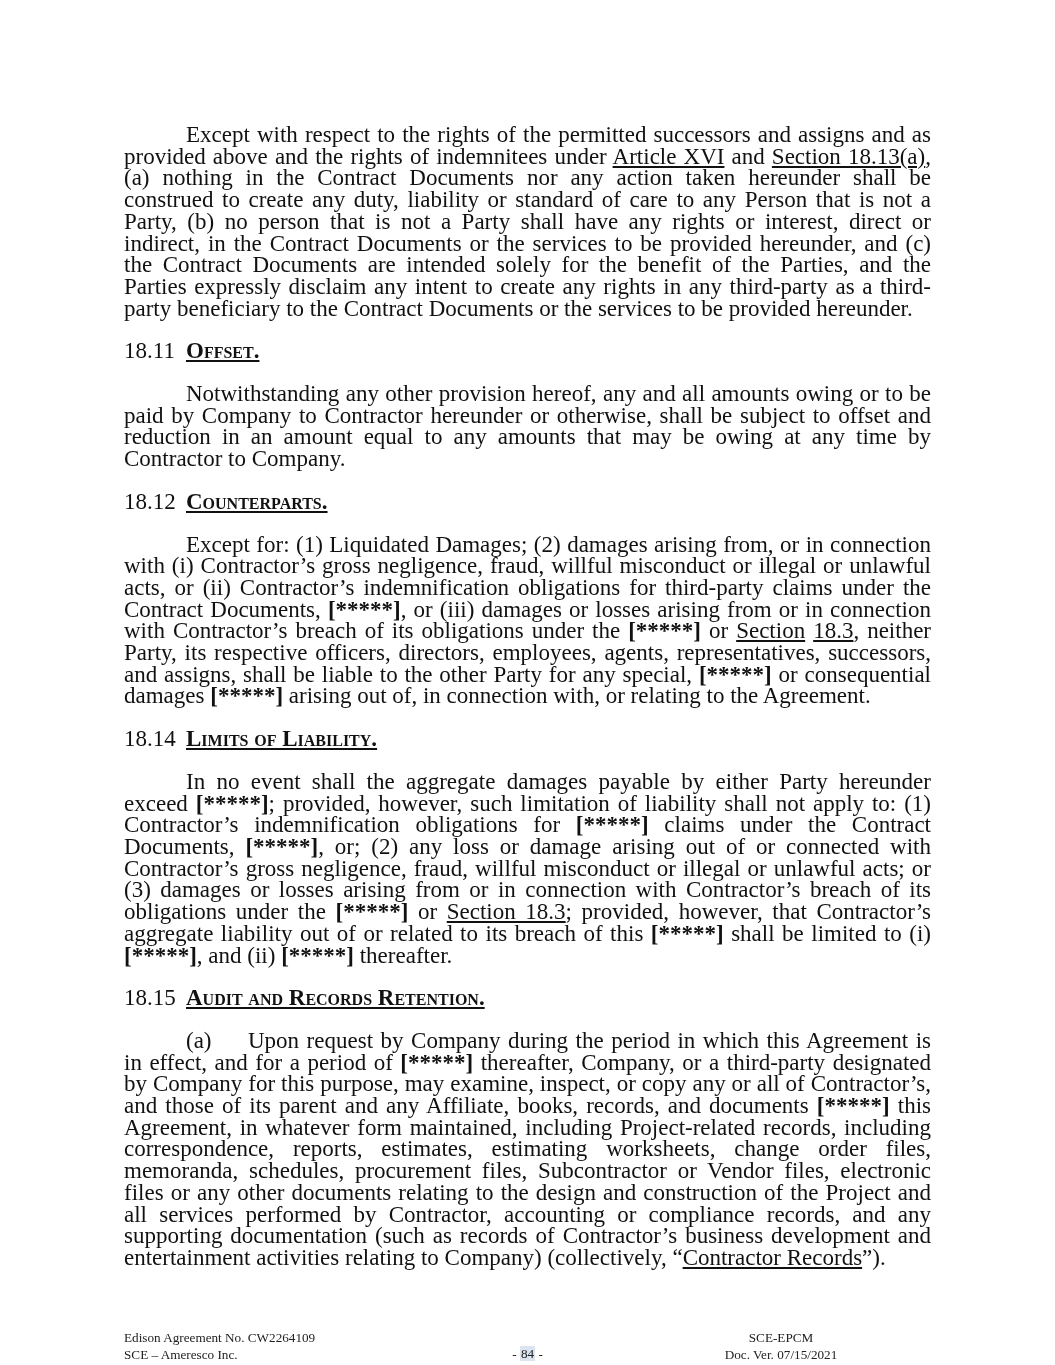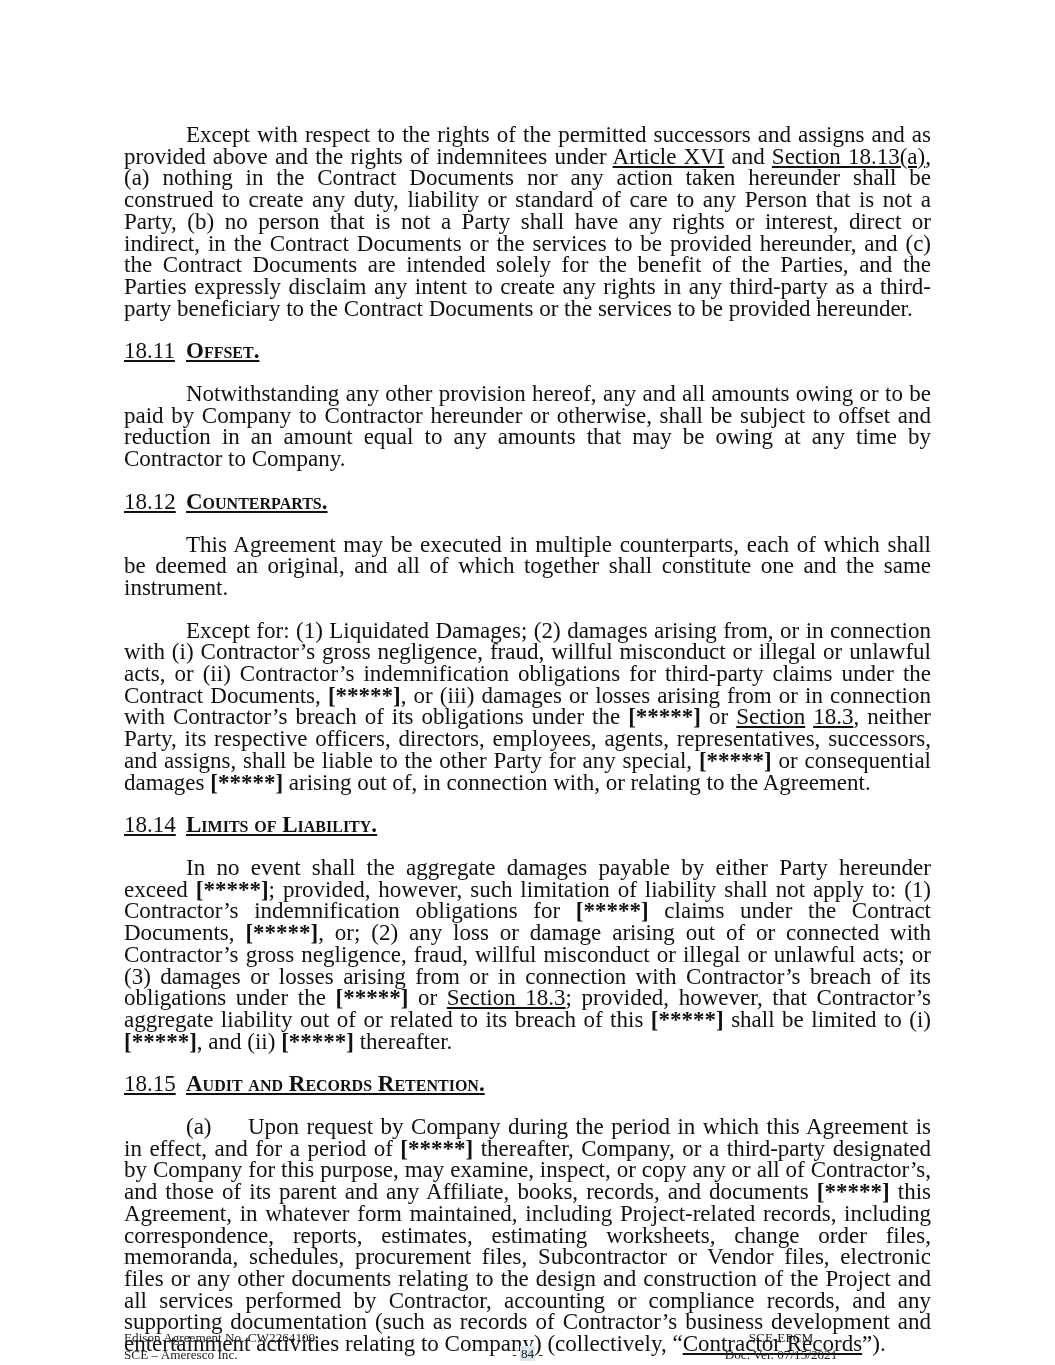--- a/index.html
+++ b/index.html
@@ -31,21 +31,20 @@
     .indent { text-indent: 62px; }
     .para { margin-bottom: 21px; }
     .heading {
       margin: 0 0 21px 0;
       display: flex;
       align-items: baseline;
     }
     .sec-num {
       display: inline-block;
       width: 62px;
-      text-decoration: underline;
     }
     .sec-title {
       text-decoration: underline;
       text-underline-offset: 2px;
       font-variant: small-caps;
       font-weight: bold;
     }
     .u {
       text-decoration: underline;
       text-underline-offset: 2px;
@@ -90,21 +89,20 @@
   <div class="heading">
     <span class="sec-num">18.11</span>
     <span class="sec-title">Offset.</span>
   </div>
   <p class="indent para">Notwithstanding any other provision hereof, any and all amounts owing or to be paid by Company to Contractor hereunder or otherwise, shall be subject to offset and reduction in an amount equal to any amounts that may be owing at any time by Contractor to Company.</p>
 
   <div class="heading">
     <span class="sec-num">18.12</span>
     <span class="sec-title">Counterparts.</span>
   </div>
-  <p class="indent para">This Agreement may be executed in multiple counterparts, each of which shall be deemed an original, and all of which together shall constitute one and the same instrument.</p>
 
   <p class="indent para"><span>Except for: (1) Liquidated Damages; (2) damages arising from, or in connection with (i) Contractor’s gross negligence, fraud, willful misconduct or illegal or unlawful acts, or (ii) Contractor’s indemnification obligations for third-party claims under the Contract Documents, </span><span class="b">[*****]</span><span>, or (iii) damages or losses arising from or in connection with Contractor’s breach of its obligations under the </span><span class="b">[*****]</span><span> or </span><span class="u">Section</span><span> </span><span class="u">18.3</span><span>, neither Party, its respective officers, directors, employees, agents, representatives, successors, and assigns, shall be liable to the  other Party for any special, </span><span class="b">[*****]</span><span> or consequential damages </span><span class="b">[*****]</span><span> arising out of, in connection with, or relating to the Agreement.</span></p>
 
   <div class="heading">
     <span class="sec-num">18.14</span>
     <span class="sec-title">Limits of Liability.</span>
   </div>
   <p class="indent para"><span>In no event shall the aggregate damages payable by either Party hereunder exceed </span><span class="b">[*****]</span><span>; provided, however, such limitation of liability shall not apply to: (1) Contractor’s indemnification obligations for </span><span class="b">[*****]</span><span> claims under the Contract Documents, </span><span class="b">[*****]</span><span>, or; (2) any loss or damage arising out of or connected with Contractor’s gross negligence, fraud, willful misconduct or illegal or unlawful acts; or (3) damages or losses arising from or in connection with Contractor’s breach of its obligations under the </span><span class="b">[*****]</span><span> or </span><span class="u">Section 18.3</span><span>; provided, however, that Contractor’s aggregate liability out of or related to its breach of this </span><span class="b">[*****]</span><span> shall be limited to (i) </span><span class="b">[*****]</span><span>, and (ii) </span><span class="b">[*****]</span><span>  thereafter.</span></p>
 
   <div class="heading">

